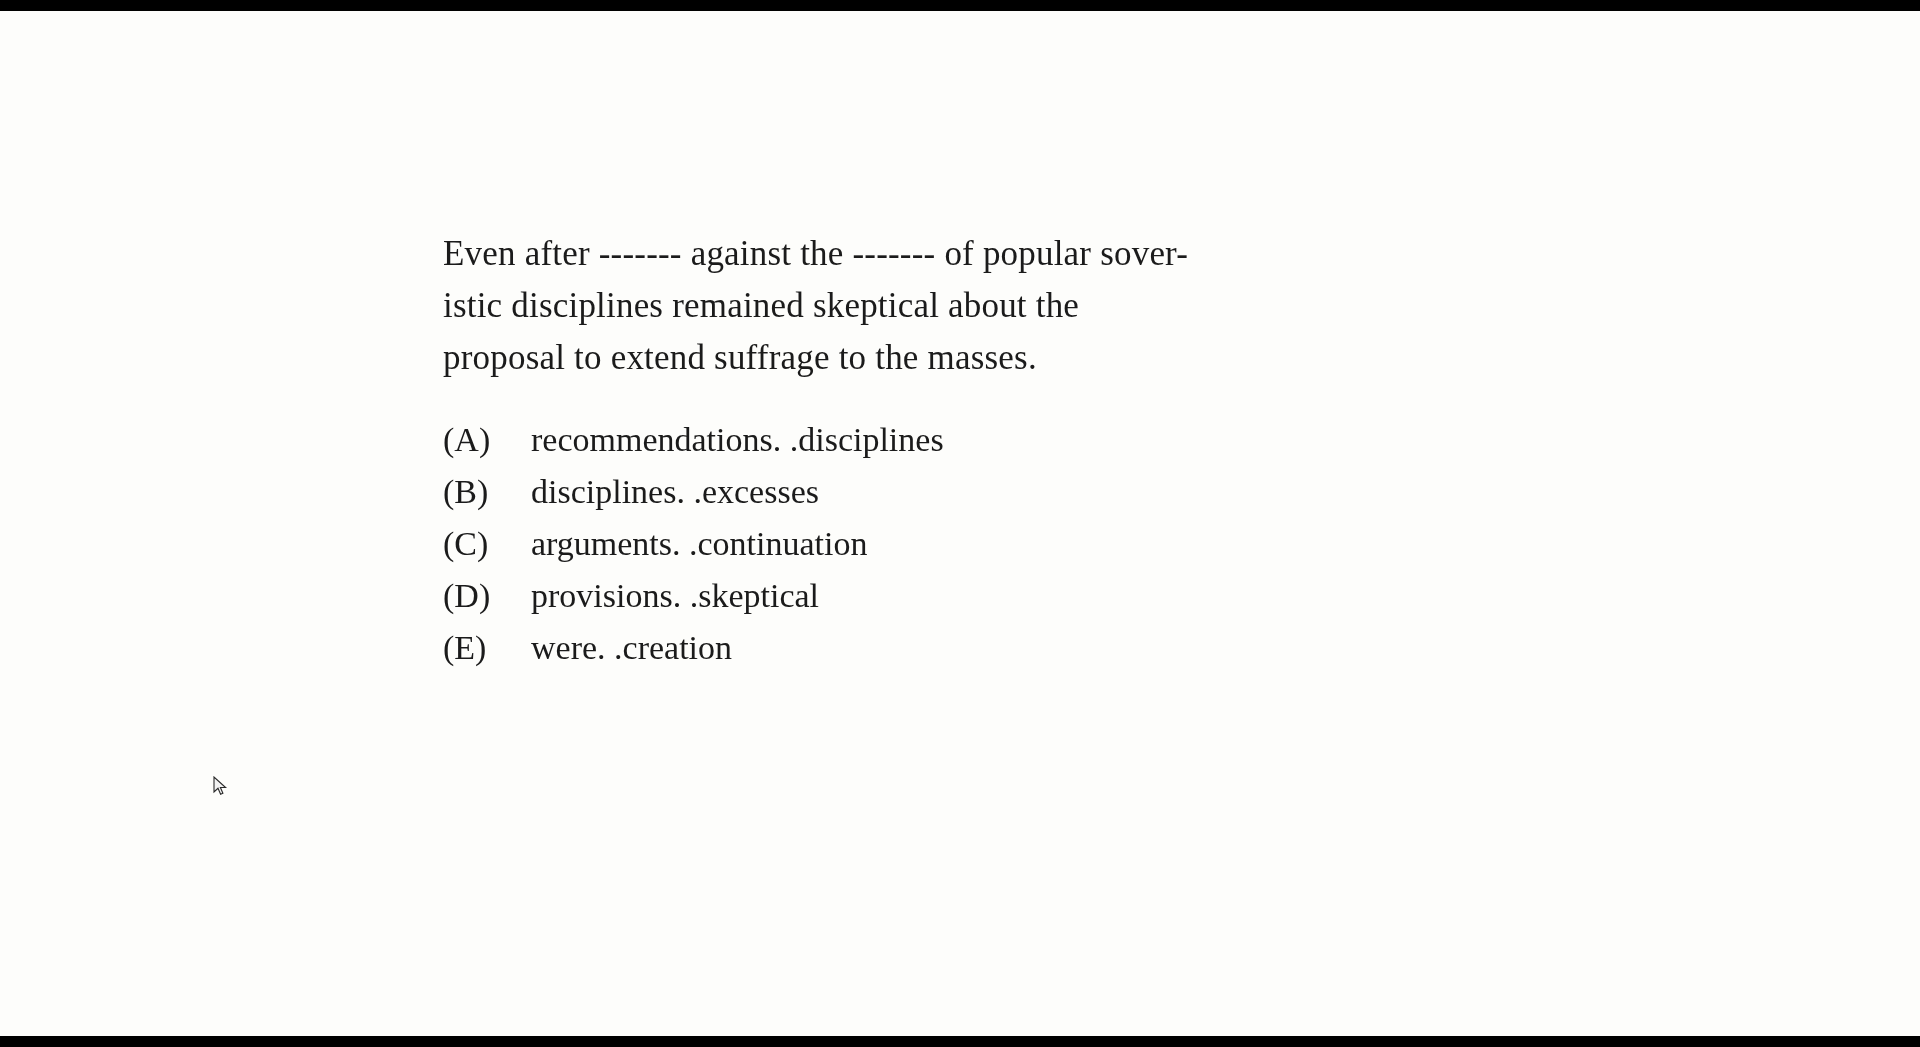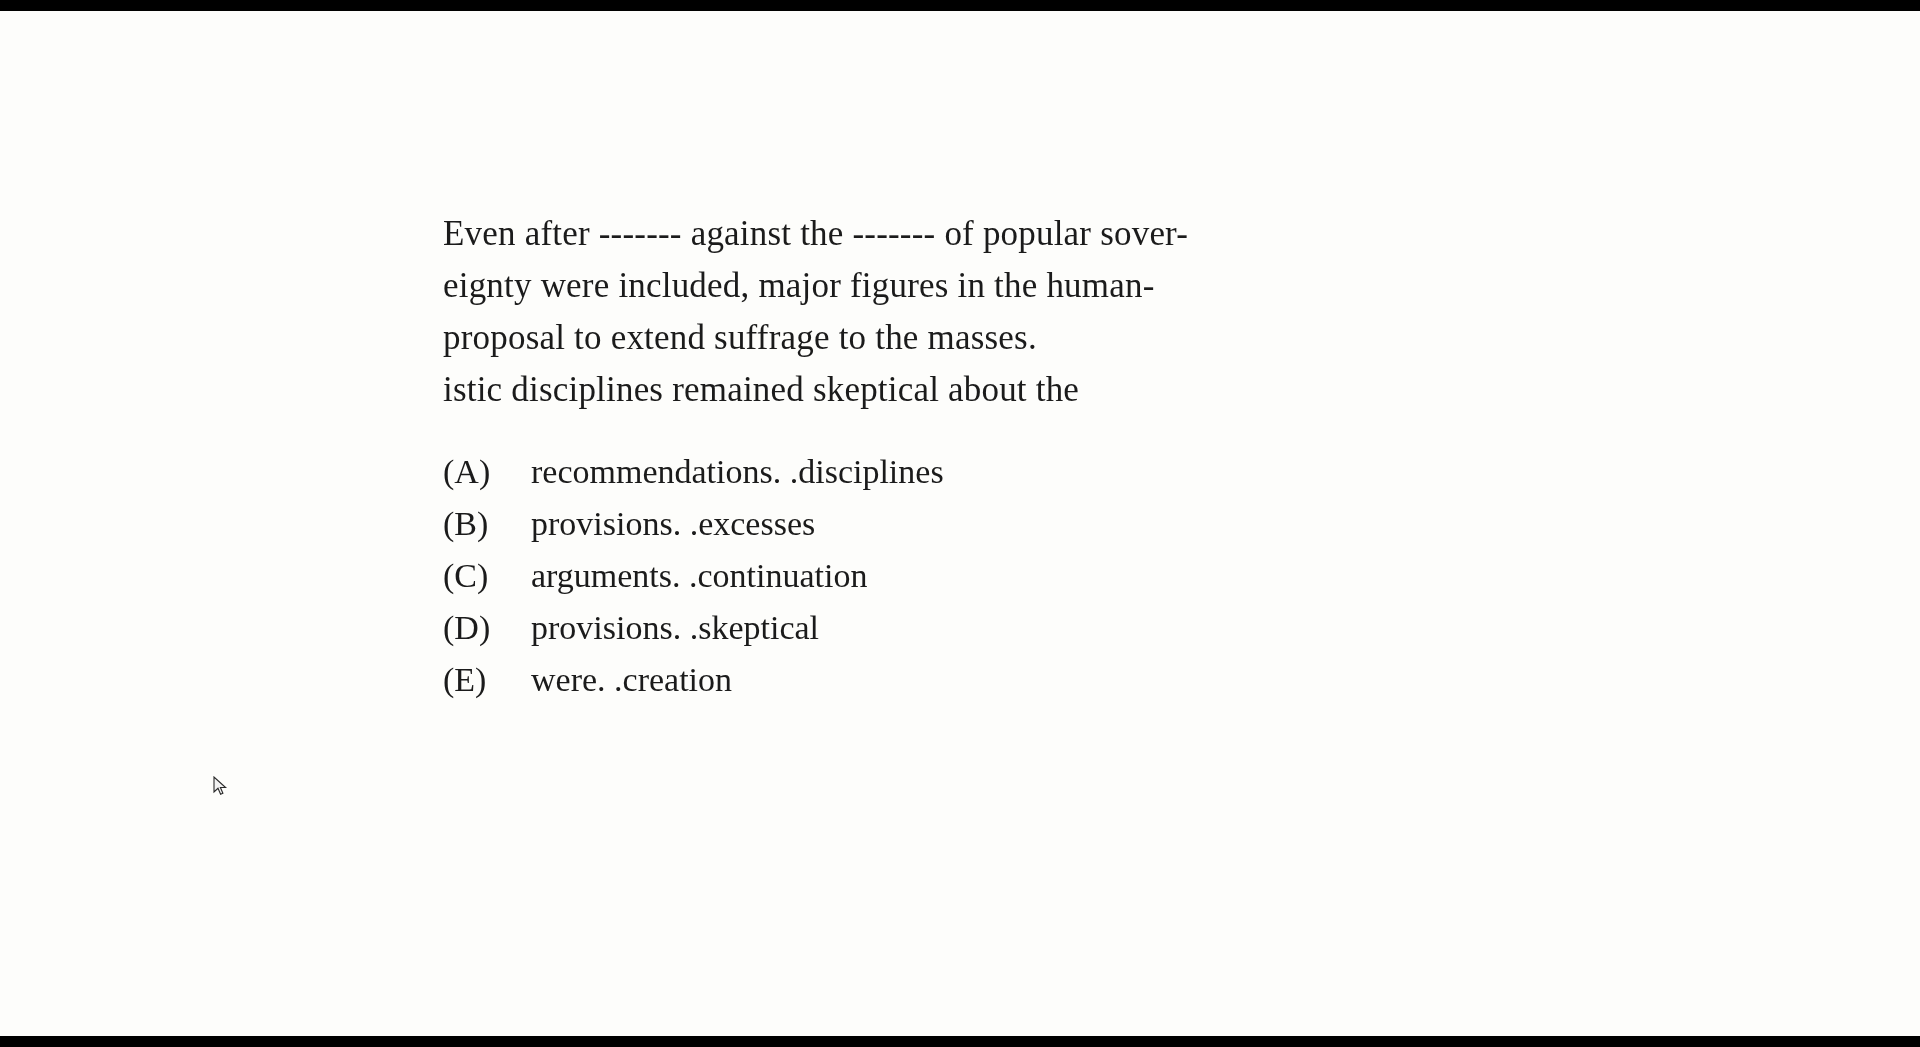--- a/index.html
+++ b/index.html
@@ -17,21 +17,21 @@
     position: absolute;
     left: 0;
     top: 11px;
     width: 1920px;
     height: 1025px;
     background: #fdfdfb;
   }
   .content {
     position: absolute;
     left: 443px;
-    top: 197px;
+    top: 217px;
     width: 1100px;
   }
   .stem {
     font-family: "Liberation Serif", serif;
     font-size: 35px;
     line-height: 52px;
     color: #1b1b1b;
     letter-spacing: 0.2px;
     width: 1045px;
   }
@@ -66,35 +66,34 @@
 </style>
 </head>
 <body>
 
 <div class="page">
 
   <div class="content">
 
     <div class="stem">
       <div><span>Even after ------- against the ------- of popular sover-</span></div>
-      <div><span>eignty were included, major figures in the human-</span></div>
+      <div><span>istic disciplines remained skeptical about the</span></div>
       <div><span>proposal to extend suffrage to the masses.</span></div>
-      <div><span>istic disciplines remained skeptical about the</span></div>
     </div>
 
     <div class="choices">
 
       <div class="choice">
         <span class="choice-letter">(A)</span>
         <span class="choice-text">recommendations. .disciplines</span>
       </div>
 
       <div class="choice">
         <span class="choice-letter">(B)</span>
-        <span class="choice-text">provisions. .excesses</span>
+        <span class="choice-text">disciplines. .excesses</span>
       </div>
 
       <div class="choice">
         <span class="choice-letter">(C)</span>
         <span class="choice-text">arguments. .continuation</span>
       </div>
 
       <div class="choice">
         <span class="choice-letter">(D)</span>
         <span class="choice-text">provisions. .skeptical</span>

